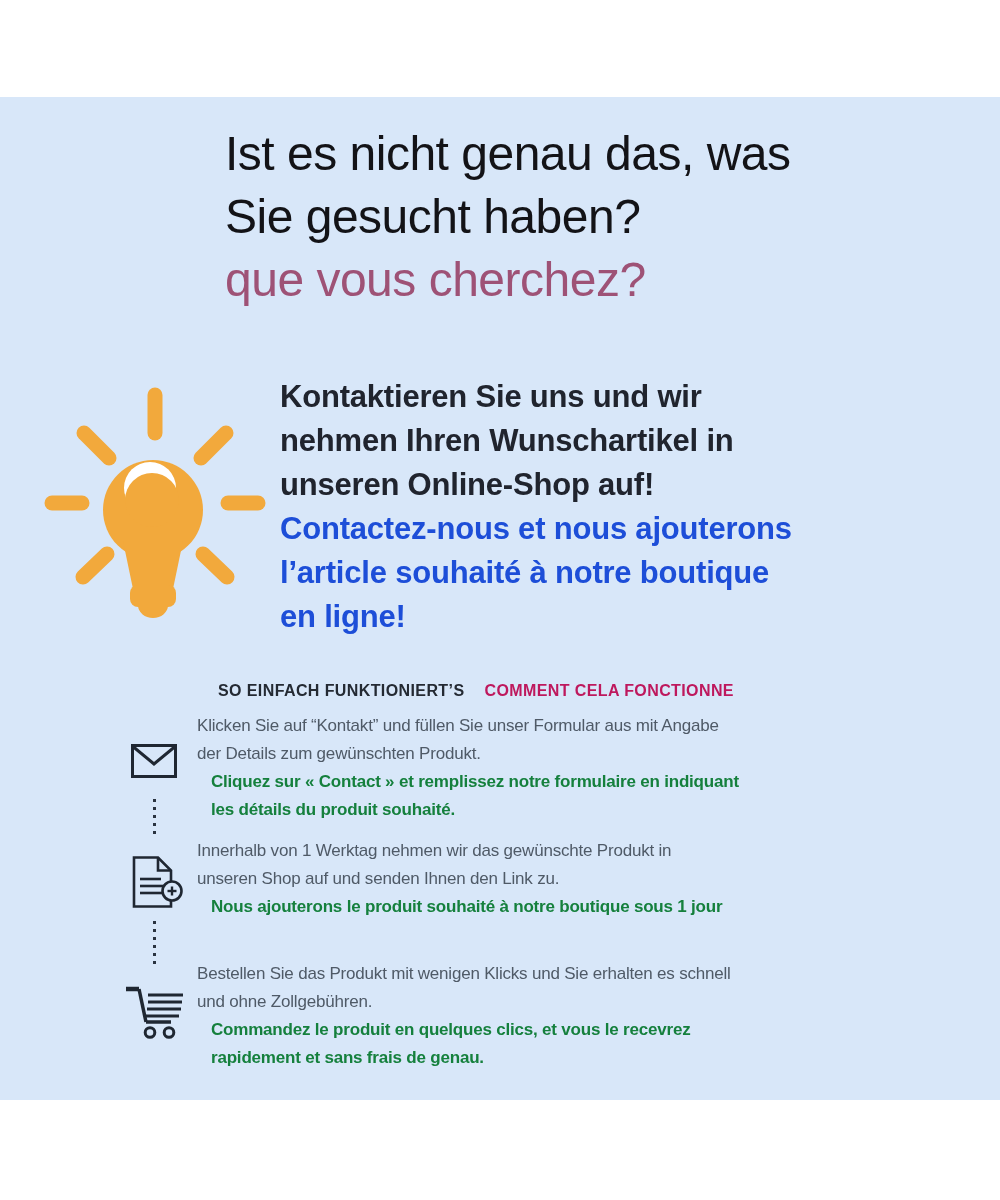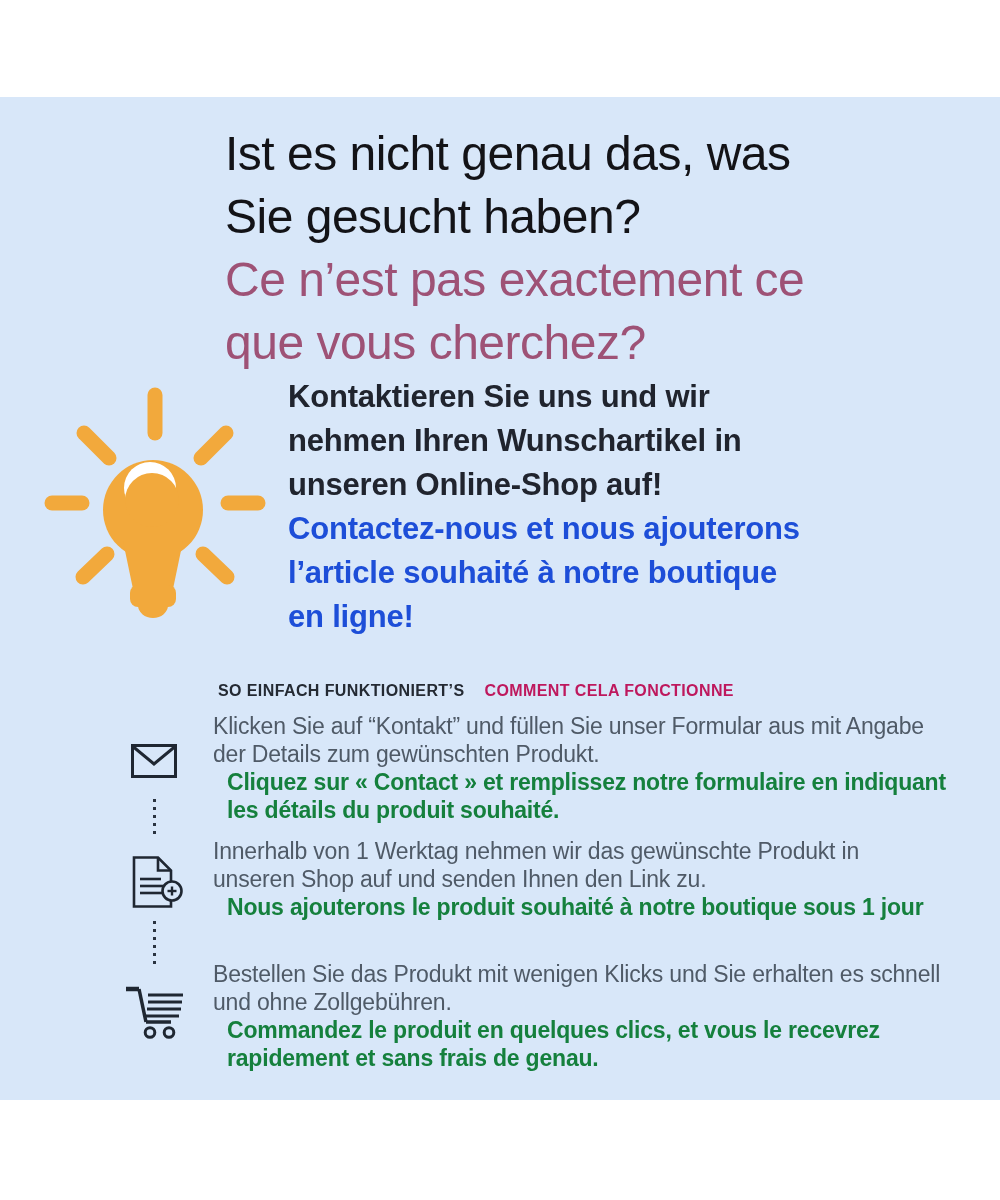--- a/index.html
+++ b/index.html
@@ -14,38 +14,38 @@
   
   .headline{
     position:absolute;left:225px;top:122px;width:720px;
     font-size:48px;line-height:63px;font-weight:400;letter-spacing:-0.5px;
     white-space:nowrap;
   }
   .headline .de{color:#131317;}
   .headline .fr{color:#9e5276;}
   
   .lead{
-    position:absolute;left:288px;top:375px;width:620px;
+    position:absolute;left:280px;top:375px;width:620px;
     font-size:31px;line-height:44px;font-weight:700;letter-spacing:-0.2px;
     white-space:nowrap;
   }
   .lead .de{color:#20242e;}
   .lead .fr{color:#1d4ed8;}
   
   .bulb{position:absolute;left:38px;top:383px;}
   
   .how-heading{
     position:absolute;left:218px;top:682px;display:flex;gap:20px;
     font-size:16px;font-weight:700;letter-spacing:0.4px;white-space:nowrap;
   }
   .how-heading .de{color:#242a33;}
   .how-heading .fr{color:#be185d;}
   .step-text{
-    position:absolute;left:213px;width:760px;
-    font-size:23px;line-height:28px;letter-spacing:-0.2px;white-space:nowrap;
+    position:absolute;left:197px;width:760px;
+    font-size:17px;line-height:28px;letter-spacing:-0.2px;white-space:nowrap;
   }
   .step-text .de{color:#4f5a67;font-weight:400;}
   .step-text .fr{color:#15803d;font-weight:700;margin-left:14px;}
   .step1{top:712px;} .step2{top:837px;} .step3{top:960px;}
   .step-icon{position:absolute;}
   .icon-envelope{left:131px;top:744px;}
   .icon-document{left:128px;top:856px;}
   .icon-cart{left:121px;top:980px;}
   .connector{
     position:absolute;left:153px;width:3px;
@@ -55,21 +55,20 @@
   .connector2{top:921px;height:44px;}
 </style>
 </head>
 <body>
 
 <div class="panel"></div>
 
 <div class="headline">
   <div class="de">Ist es nicht genau das, was</div>
   <div class="de">Sie gesucht haben?</div>
-  <div class="fr">Ce n’est pas exactement ce</div>
   <div class="fr">que vous cherchez?</div>
 </div>
 
 <div class="bulb">
   <svg width="230" height="245" viewBox="0 0 230 245">
     <g stroke="#f2a93c" stroke-width="15" stroke-linecap="round">
       <line x1="117" y1="12" x2="117" y2="50"></line>
       <line x1="46" y1="50" x2="71" y2="75"></line>
       <line x1="188" y1="50" x2="163" y2="75"></line>
       <line x1="14" y1="120" x2="44" y2="120"></line>

